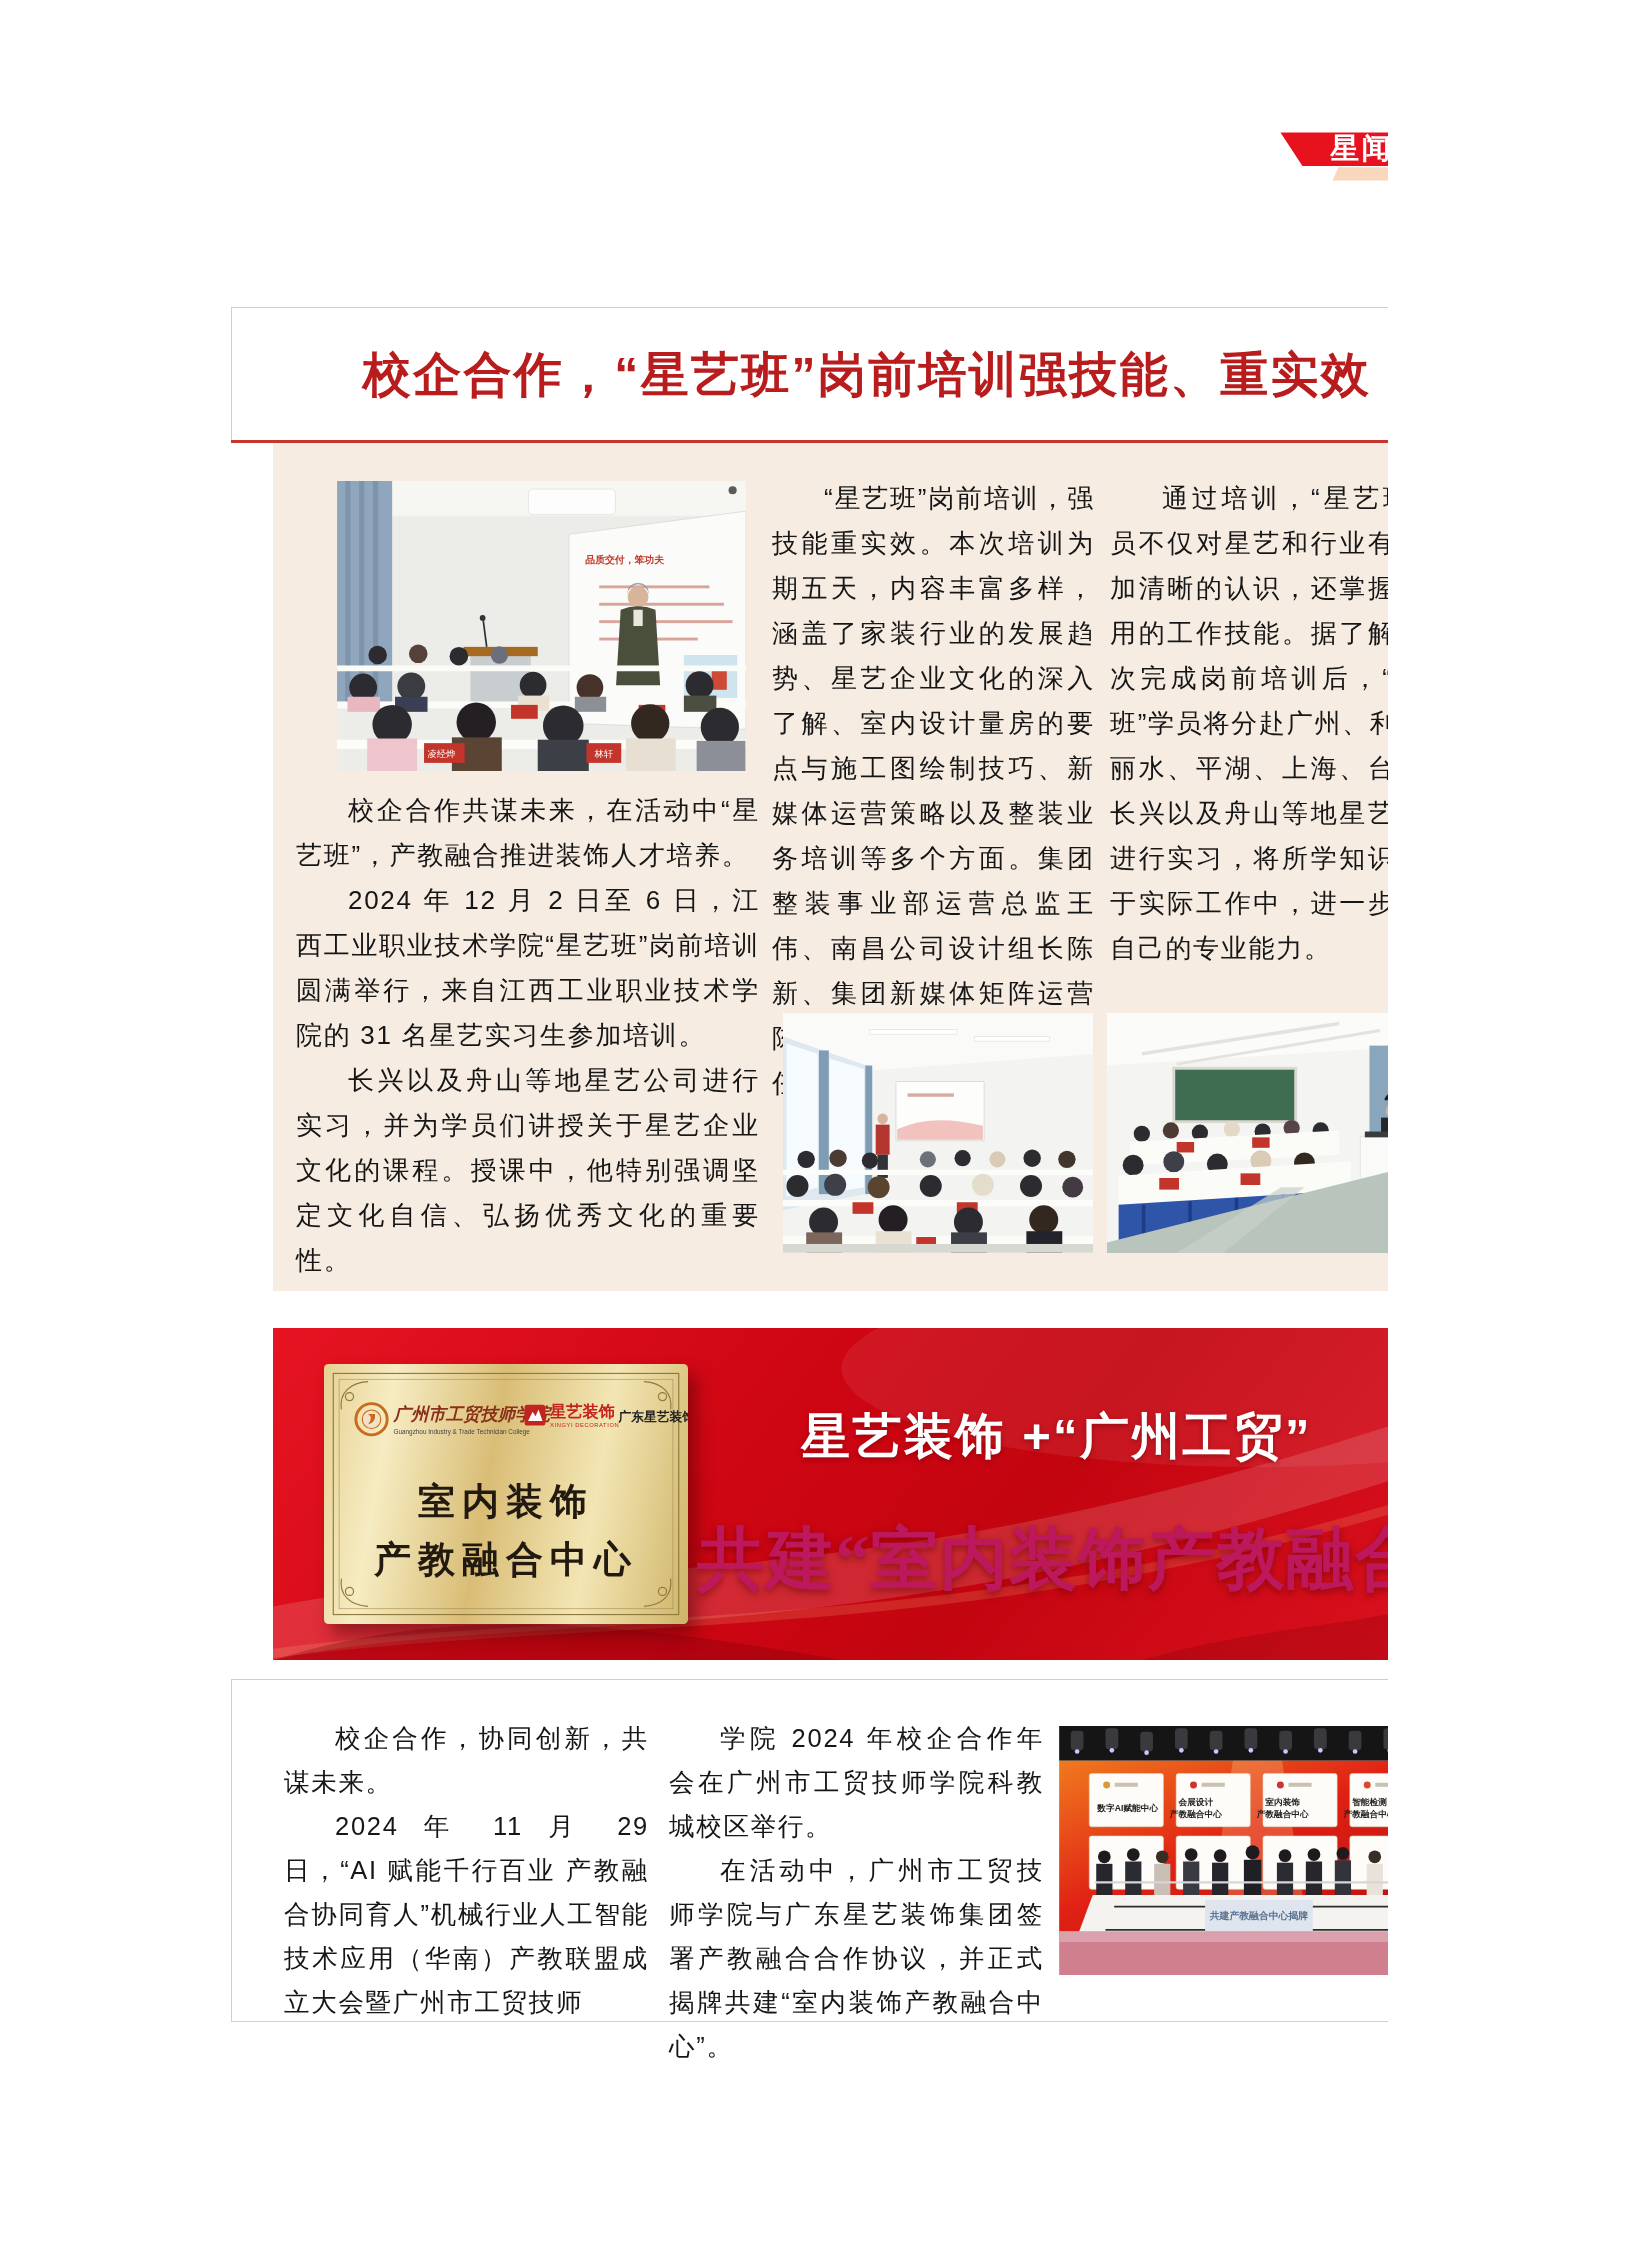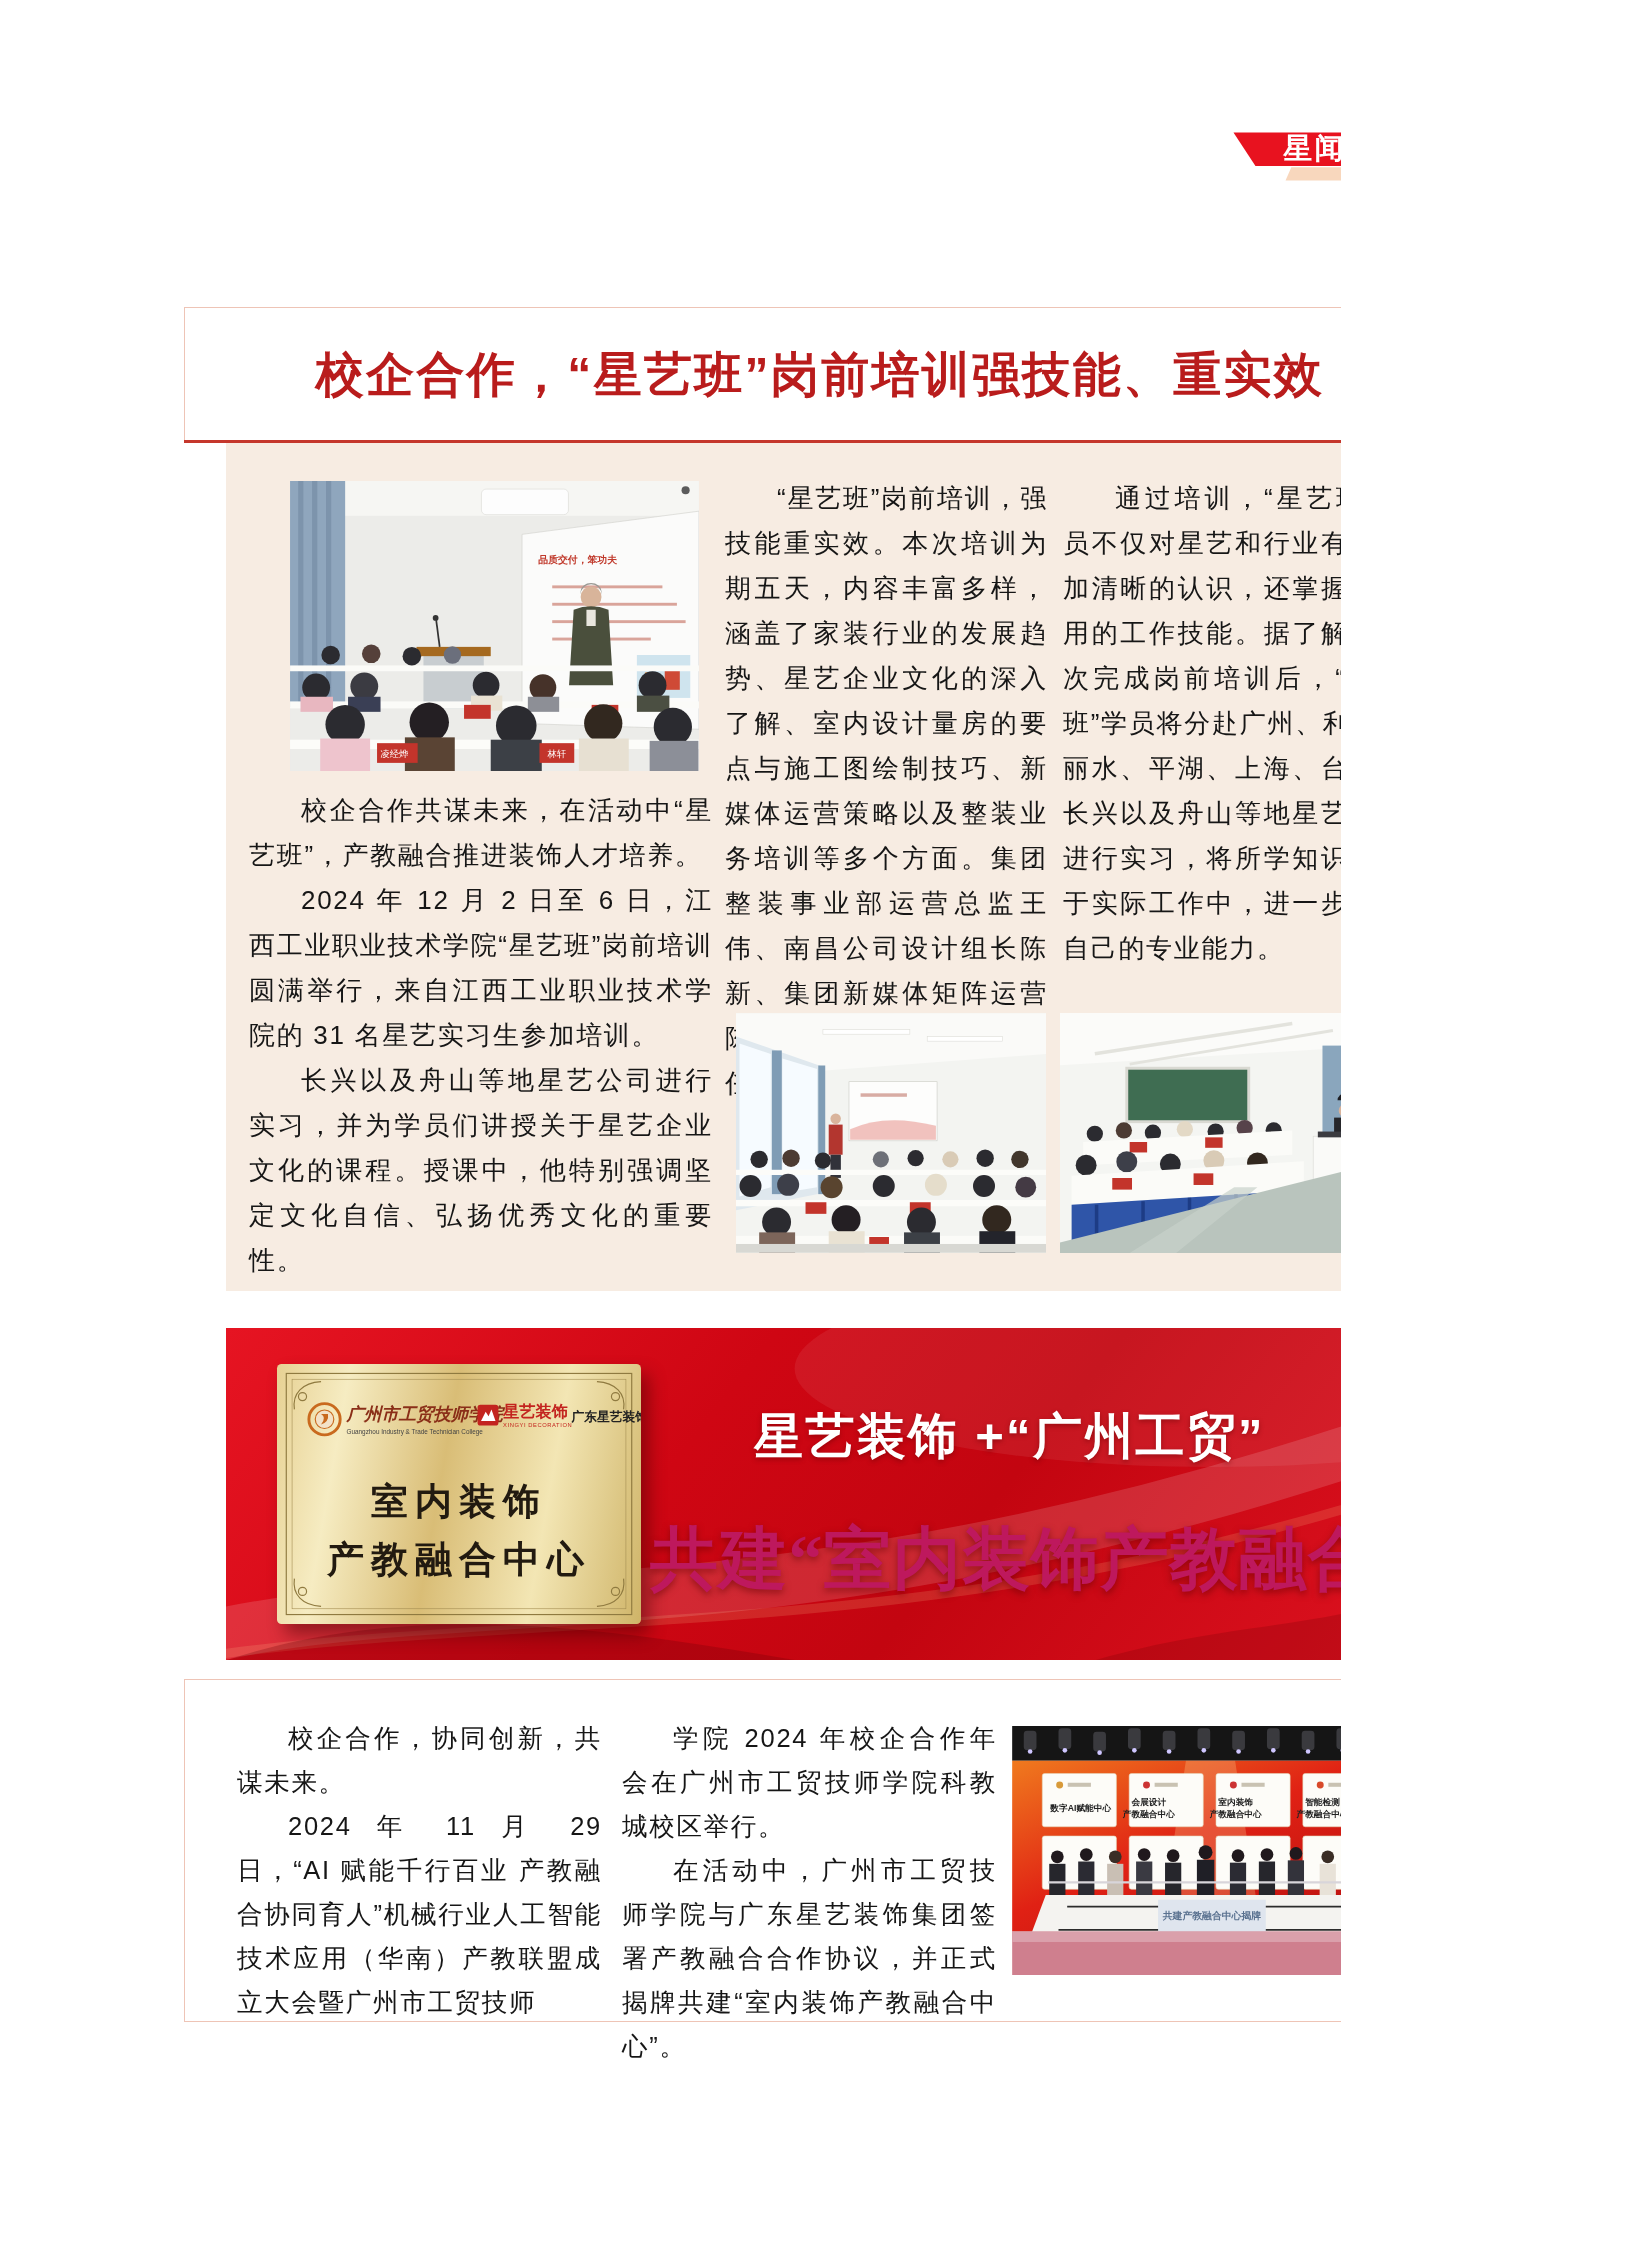--- a/index.html
+++ b/index.html
@@ -1,17 +1,17 @@
 <!DOCTYPE html>
 <html style="font-size:9.3px"><head>
 <meta charset="utf-8">
 <style>
   html,body{margin:0;padding:0;background:#fff;}
   #page{position:relative;width:1341px;height:2261px;background:#ffffff;overflow:hidden;
-        font-family:"Liberation Sans",sans-serif;}
+        font-family:"Liberation Sans",sans-serif;margin-left:47px;}
   .abs{position:absolute;}
   .body-txt{font-size:26px;line-height:45px;letter-spacing:1.7px;color:#161616;text-align:justify;}
   .body-txt2{font-size:25.5px;line-height:44px;letter-spacing:1.7px;color:#161616;text-align:justify;}
   .para{margin:0;text-indent:2em;}
   .title-line{font-size:48px;font-weight:700;letter-spacing:2.3px;color:#b91c1c;text-align:center;white-space:nowrap;}
   .beige-box{background:#f7ece2;}
   .white-card{background:#ffffff;border:1.2px solid #eec4b6;}
   .banner-red{background:linear-gradient(128deg,#e61422 0%,#cf0613 38%,#c30510 62%,#de1220 100%);}
   .banner-l1{font-size:49px;font-weight:700;color:#ffffff;letter-spacing:2.3px;text-align:center;white-space:nowrap;
              text-shadow:0 2.3px 5.8px rgba(90,0,0,.45);}

